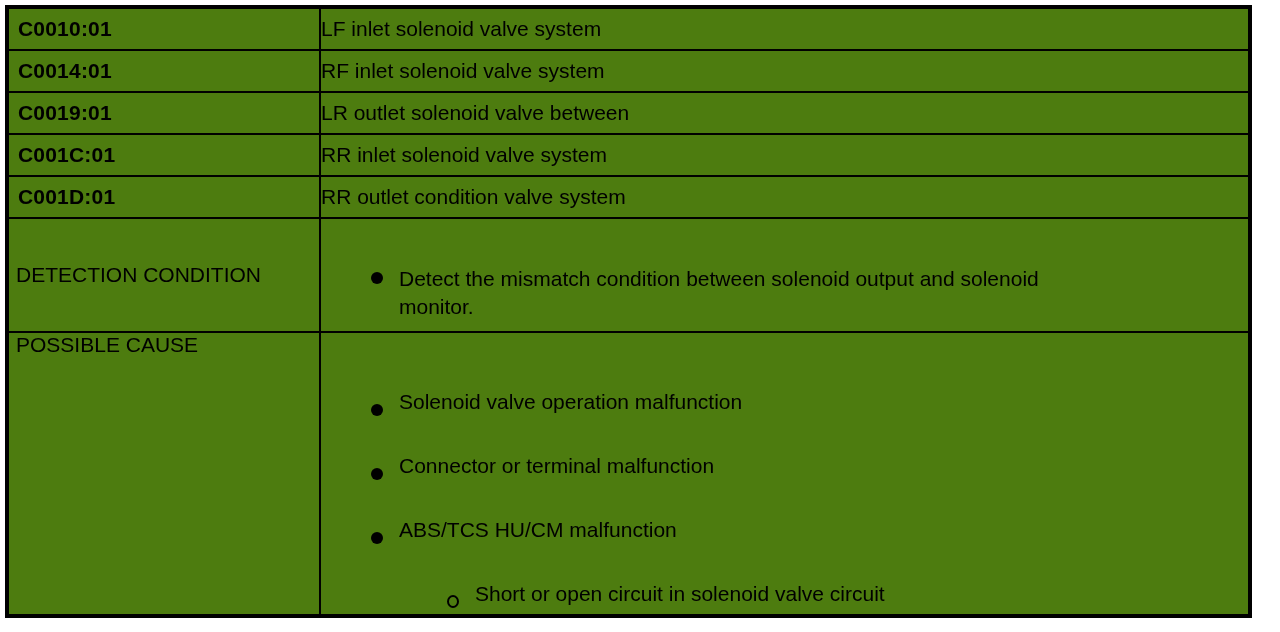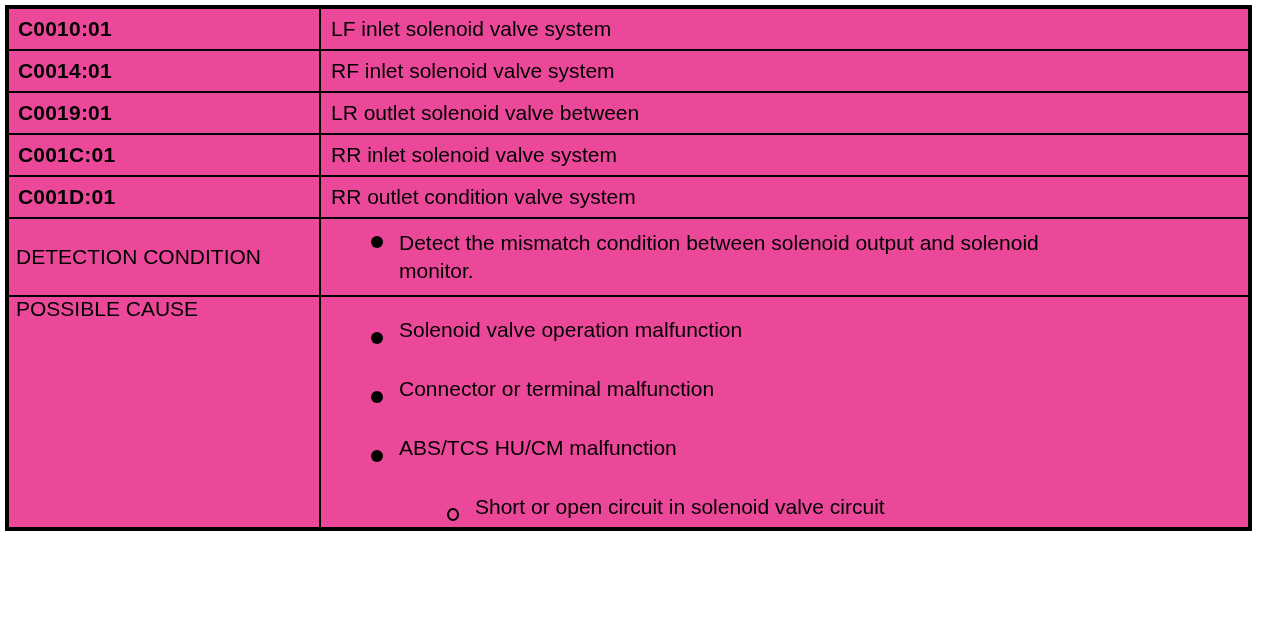--- a/index.html
+++ b/index.html
@@ -22,48 +22,49 @@
   }
   .doc-table, .doc-table td {
     border: 2px solid #000000;
   }
   .doc-table {
     border: 4px solid #000000;
   }
   td {
     vertical-align: middle;
     padding: 0;
-    background: #ec4899;
+    background: #4d7c0f;
   }
   .code-cell {
     width: 301px;
     font-size: 21px;
     font-weight: bold;
     padding-left: 9px;
     letter-spacing: 0.2px;
   }
   .dtc-row td { height: 40px; }
   .desc-cell {
     font-size: 21px;
-    padding-left: 10px;
+    padding-left: 0;
   }
   .label-cell {
     font-size: 21px;
     font-weight: normal;
     padding-left: 7px;
     letter-spacing: 0px;
   }
   .detection-row td { height: 71px; }
   .cause-row td { height: 203px; vertical-align: top; }
   .bullets-cell-inner.detection { padding: 10px 0 10px 0; }
   .bullets-cell-inner.cause { padding: 19px 0 6px 0; }
   .bullet-item {
     display: flex;
     align-items: flex-start;
     padding-left: 50px;
+    margin-top: 36px;
   }
   .cause .bullet-item { margin-bottom: 31px; align-items: flex-end; }
   .cause .bullet-item:last-child { margin-bottom: 0; }
   .bullet-item.sub { padding-left: 126px; }
   .bullet {
     flex: none;
     width: 12px;
     height: 12px;
     border-radius: 50%;
     background: #000000;

